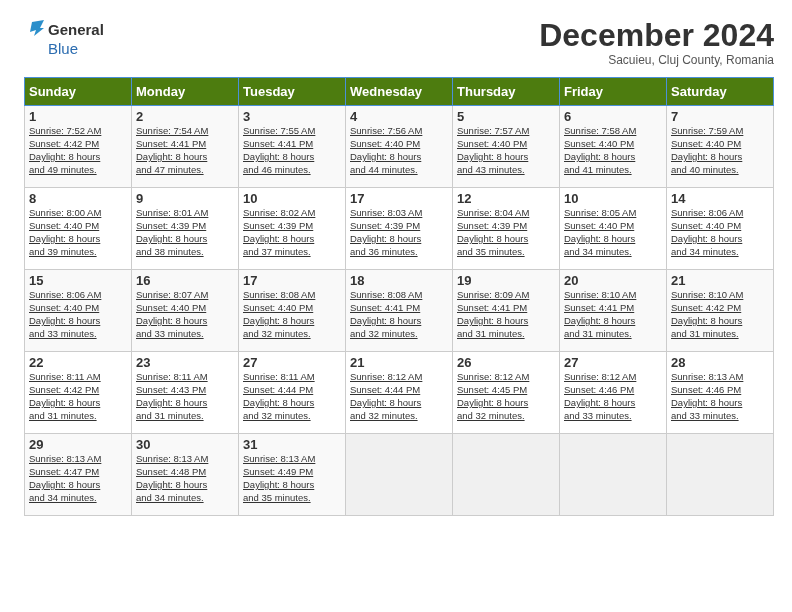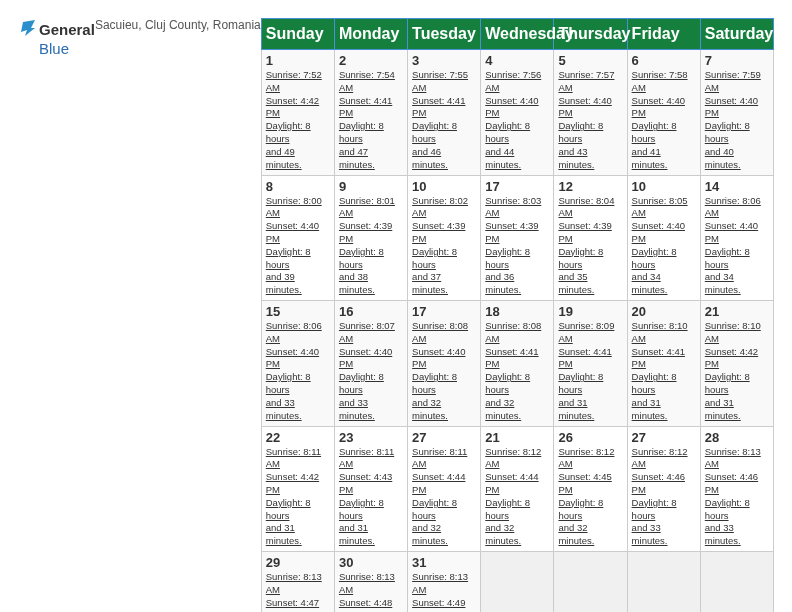--- a/index.html
+++ b/index.html
@@ -6,22 +6,23 @@
     body {
       width: 792px;
       height: 612px;
       font-family: Arial, sans-serif;
       background: #fff;
       overflow: hidden;
     }
     .page {
       width: 792px;
       height: 488px;
-      padding: 18px 18px 10px 15px;
+      padding: 18px 18px 10px 24px;
       display: flex;
+      flex-direction: column;
     }
     .header {
       display: flex;
       justify-content: space-between;
       align-items: flex-start;
       margin-bottom: 10px;
     }
     .logo {
       display: flex;
       align-items: center;
@@ -40,23 +41,23 @@
       color: #555;
     }
     .calendar {
       flex: 1;
       border: 1px solid #ccc;
       border-collapse: collapse;
       width: 100%;
       table-layout: fixed;
     }
     .calendar thead tr th {
-      background: #15803d;
+      background: #4d7c0f;
       color: #fff;
-      font-size: 16px;
+      font-size: 13px;
       font-weight: bold;
       padding: 6px 4px;
       text-align: left;
       border: 1px solid #4a90d9;
     }
     .calendar tbody tr td {
       border: 1px solid #ccc;
       vertical-align: top;
       padding: 3px 4px;
       font-size: 10px;
@@ -93,20 +94,21 @@
     <div style="display:flex;align-items:center;">
       <svg width="22" height="22" viewBox="0 0 22 22">
         <polygon points="8,4 20,2 16,10 20,10 10,18 12,12 6,14" fill="#2b8fcb"></polygon>
       </svg>
       <span style="font-size:15px;font-weight:bold;color:#333;margin-left:2px;">General</span>
     </div>
     <span style="font-size:15px;font-weight:normal;color:#2b6cb0;margin-left:24px;">Blue</span>
   </div>
 </div>
     <div class="title-block">
+      <div class="main-title">December 2024</div>
       <div class="subtitle">Sacuieu, Cluj County, Romania</div>
     </div>
   </div>
 
   <table class="calendar">
     <thead>
       <tr id="weekday-header">
           <th>Sunday</th>
           <th>Monday</th>
           <th>Tuesday</th>

